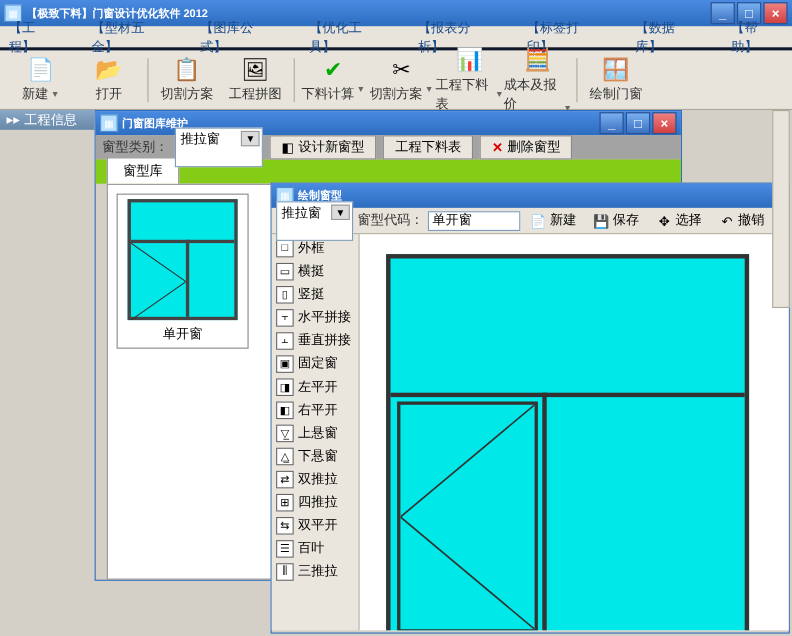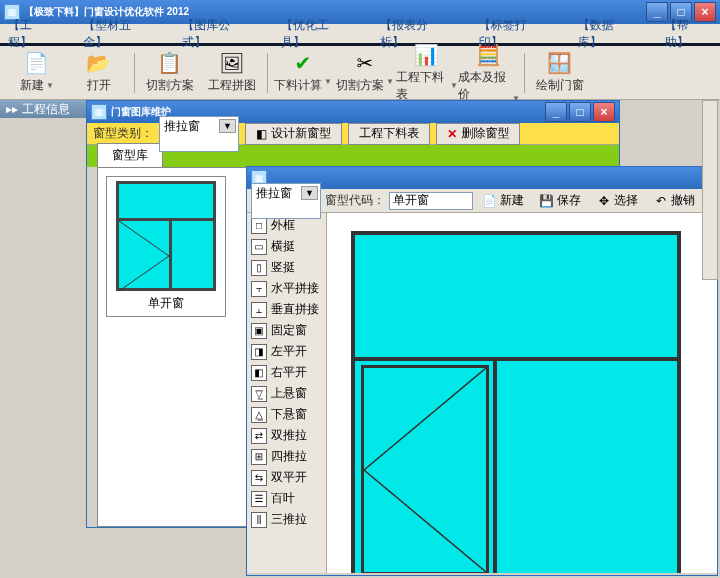--- a/index.html
+++ b/index.html
@@ -15,21 +15,21 @@
 .toolbar{height:54px;background:#e8e4dc;display:flex;align-items:center;padding:0 6px;border-bottom:1px solid #aca899}
 .tbtn{display:flex;flex-direction:column;align-items:center;justify-content:center;width:62px;height:48px;cursor:pointer;gap:2px}
 .tbtn .ico{width:24px;height:24px;display:flex;align-items:center;justify-content:center;font-size:20px}
 .tbtn .lbl{font-size:12px;color:#333}
 .tbtn .dd{font-size:8px;color:#666;margin-left:2px}
 .tsep{width:1px;height:40px;background:#aca899;margin:0 4px}
 .panehdr{height:18px;background:linear-gradient(#8aa8c8,#6888a8);color:#fff;font-size:11px;padding:2px 6px;display:flex;align-items:center}
 .panehdr .arr{margin-right:4px}
 .leftpane{position:absolute;left:0;top:100px;width:86px}
 .win2{position:absolute;left:86px;top:100px;width:534px;background:#d4d0c8;border:1px solid #2c6dc0}
-.win2 .bar2{height:22px;background:#fde047;display:flex;align-items:center;padding:0 6px;gap:6px;border-bottom:1px solid #aca899}
+.win2 .bar2{height:22px;background:#a3a3a3;display:flex;align-items:center;padding:0 6px;gap:6px;border-bottom:1px solid #aca899}
 .lblf{color:#333}
 .sel{height:36px;background:#fff;border:1px solid #7f9db9;padding:1px 18px 1px 4px;position:relative;min-width:80px}
 .sel::after{content:"▼";position:absolute;right:2px;top:2px;font-size:9px;background:#dcdcdc;padding:1px 3px;border:1px solid #999}
 .btn{height:22px;background:#eae6de;border:1px solid #888;padding:2px 10px;cursor:pointer;display:flex;align-items:center;gap:4px}
 .xred{color:#d00;font-weight:bold}
 .tabstrip{height:22px;background:#84cc16;display:flex;align-items:flex-end;padding-left:10px}
 .tab{background:#fff;border:1px solid #888;border-bottom:none;padding:3px 14px;font-size:12px}
 .libpane{background:#fff;border:1px solid #888;margin:0 10px;height:360px;padding:8px;overflow:auto}
 .thumb{border:1px solid #888;width:120px;padding:4px;display:flex;flex-direction:column;align-items:center;gap:4px}
 .twin{width:100px;height:110px;border:3px solid #444;background:#00e8e8;position:relative}
@@ -184,20 +184,21 @@
           </svg>
       </div>
       <span>单开窗</span>
     </div>
   </div>
 </div>
 
 <div class="win3">
   <div class="titlebar" style="height:22px">
     <div class="ticon">▦</div>
+    <div class="ttext">绘制窗型</div>
   </div>
   <div class="toolbar3">
     <div class="sel" style="min-width:70px"><span>推拉窗</span></div>
     <span class="lblf">窗型代码：</span>
     <input type="text" style="width: 84px; height: 18px; border: 1px solid rgb(127, 157, 185); padding: 0px 3px;" value="单开窗">
     <div class="ibtn">
         <span class="ic">📄</span>
         <span>新建</span>
       </div>
     <div class="ibtn">

